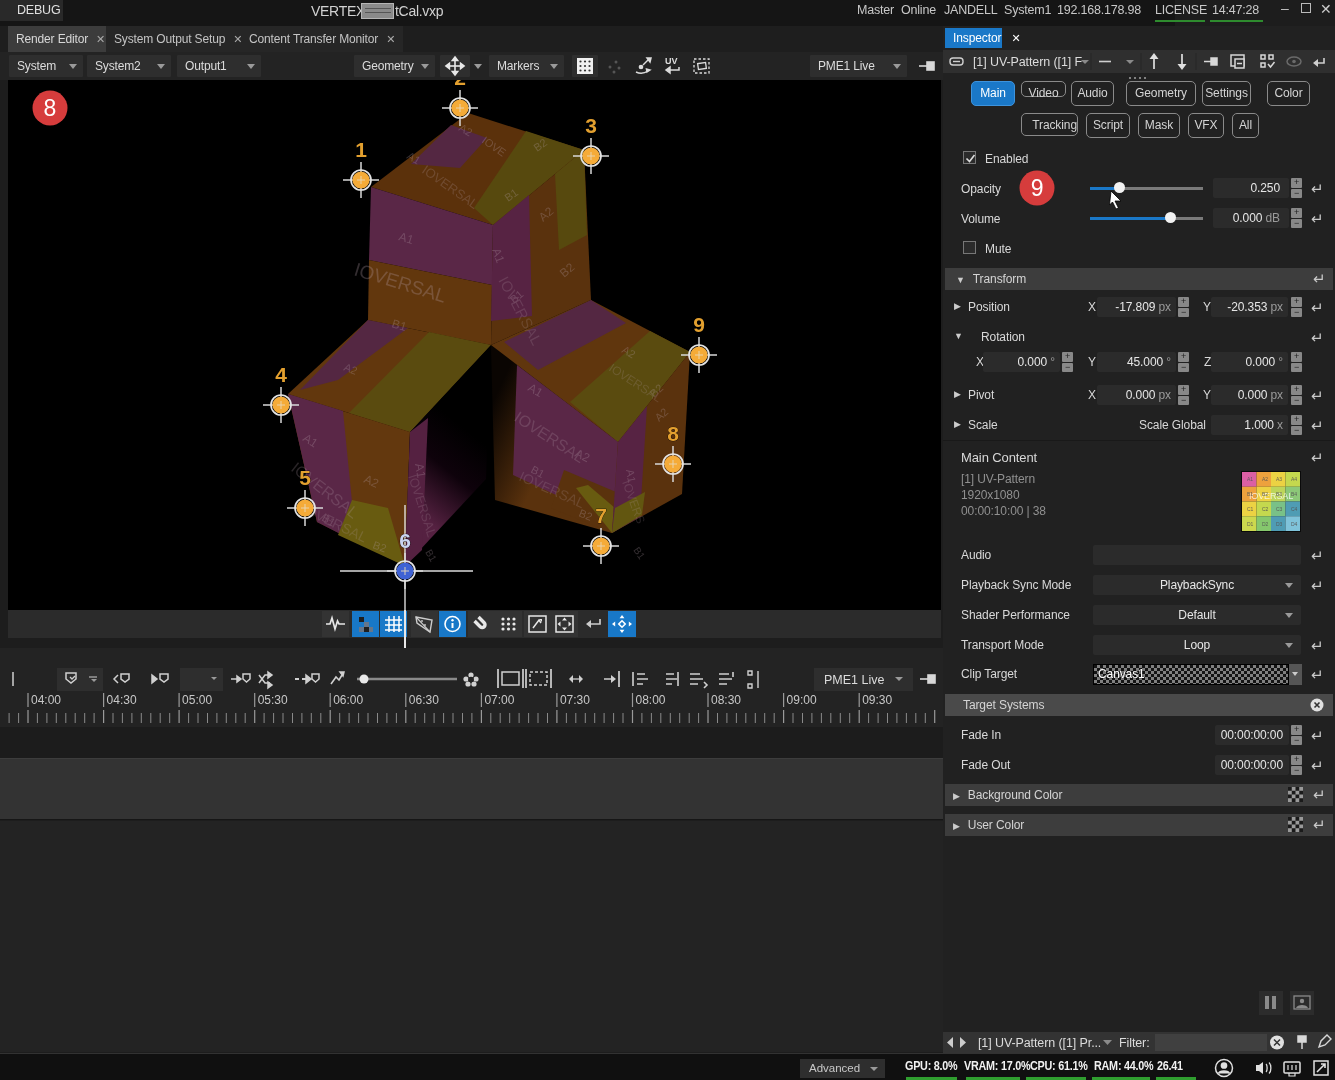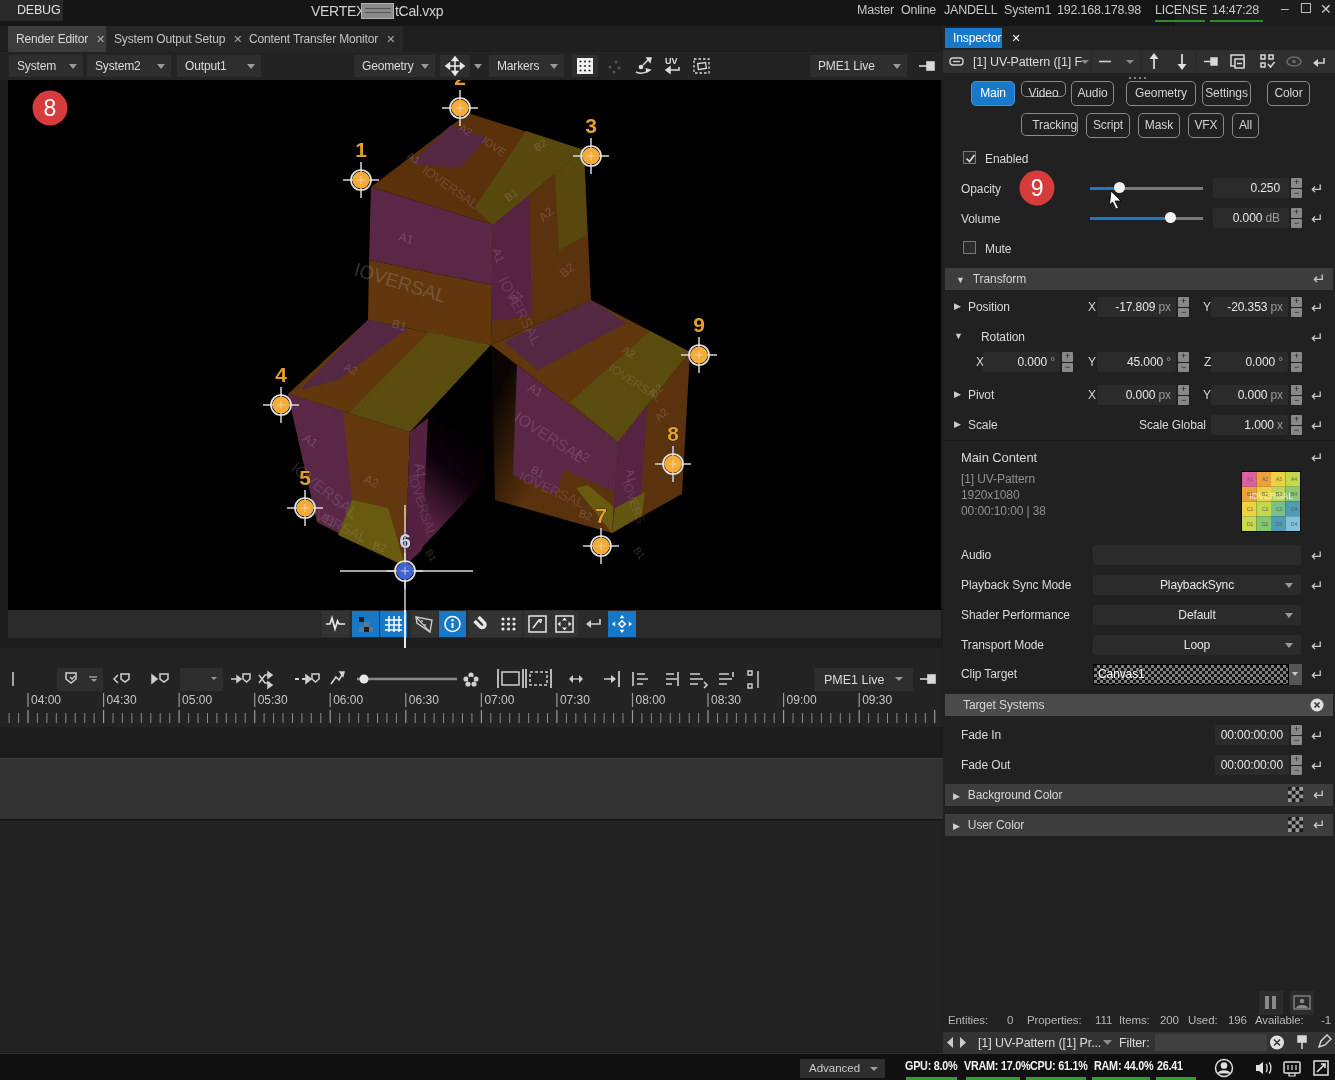--- a/index.html
+++ b/index.html
@@ -875,32 +875,20 @@
       <span style="position:absolute; left:6px; top:5px; width:4px; height:13px; background:#8a8a8a;"></span>
       <span style="position:absolute; left:13px; top:5px; width:4px; height:13px; background:#8a8a8a;"></span>
     </div>
     <div class="abs" style="left:347px; top:965px; width:24px; height:24px; background:#2c2c2c;">
       <svg width="24" height="24" viewBox="0 0 24 24">
           <rect x="4" y="5" width="16" height="13" fill="none" stroke="#8a8a8a" stroke-width="1.3"></rect>
           <circle cx="12" cy="10" r="2.2" fill="#8a8a8a"></circle>
           <path d="M6 17c1-4 11-4 12 0z" fill="#8a8a8a"></path>
         </svg>
     </div>
-    <div class="abs" style="left:0px; top:988px; width:392px; height:16px; color:#b8b8b8; font-size:11.5px;">
-      <span class="abs" style="left:5px;">Entities:</span>
-        <span class="abs" style="left:64px;">0</span>
-      <span class="abs" style="left:84px;">Properties:</span>
-        <span class="abs" style="left:152px;">111</span>
-      <span class="abs" style="left:176px;">Items:</span>
-        <span class="abs" style="left:217px;">200</span>
-      <span class="abs" style="left:245px;">Used:</span>
-        <span class="abs" style="left:285px;">196</span>
-      <span class="abs" style="left:312px;">Available:</span>
-        <span class="abs" style="left:378px;">-1</span>
-    </div>
     <div class="abs" style="left:0px; top:1006px; width:392px; height:21px; background:#333;">
       <svg width="392" height="21" viewBox="0 0 392 21">
         <path d="M10 5l-6 5.5 6 5.5z" fill="#ccc"></path>
         <path d="M17 5l6 5.5-6 5.5z" fill="#ccc"></path>
         <text x="35" y="15" fill="#dcdcdc" font-size="12.5" font-family="Liberation Sans">[1] UV-Pattern ([1] Pr...</text>
         <path d="M160 8l4.5 5 4.5-5z" fill="#8a8a8a"></path>
         <text x="176" y="15" fill="#dcdcdc" font-size="12.5" font-family="Liberation Sans">Filter:</text>
         <rect x="212" y="2" width="112" height="17" fill="#404040"></rect>
         <circle cx="334" cy="10.5" r="7" fill="#e0e0e0"></circle>
           <path d="M331 7.5l6 6M337 7.5l-6 6" stroke="#333" stroke-width="1.5"></path>

